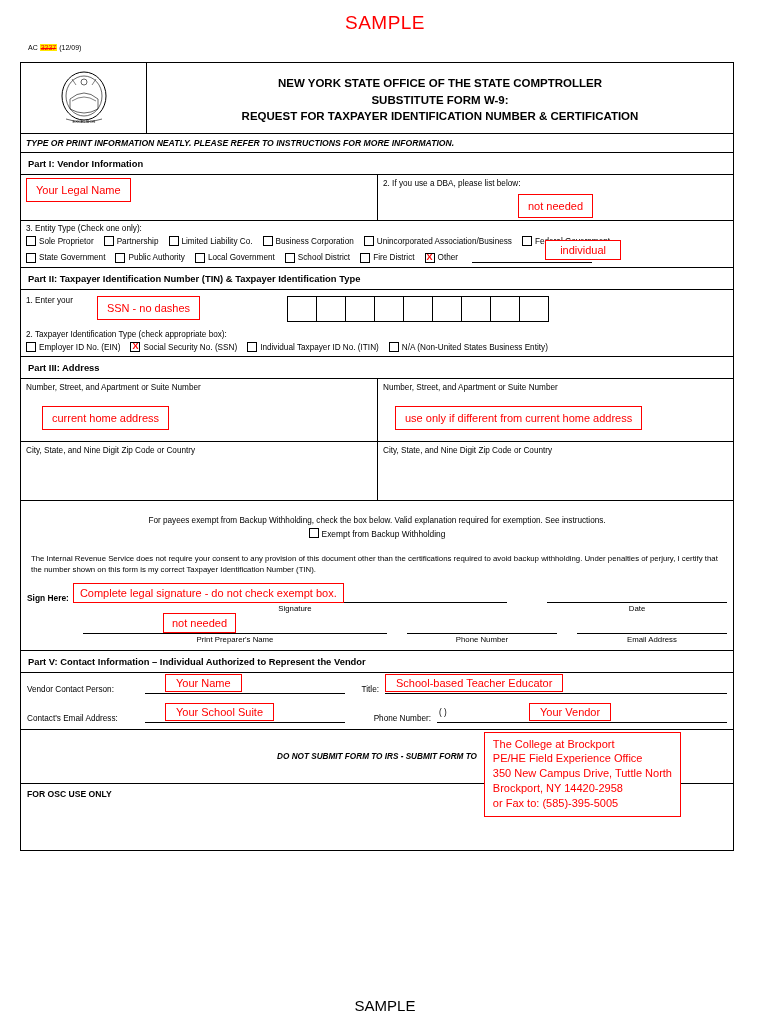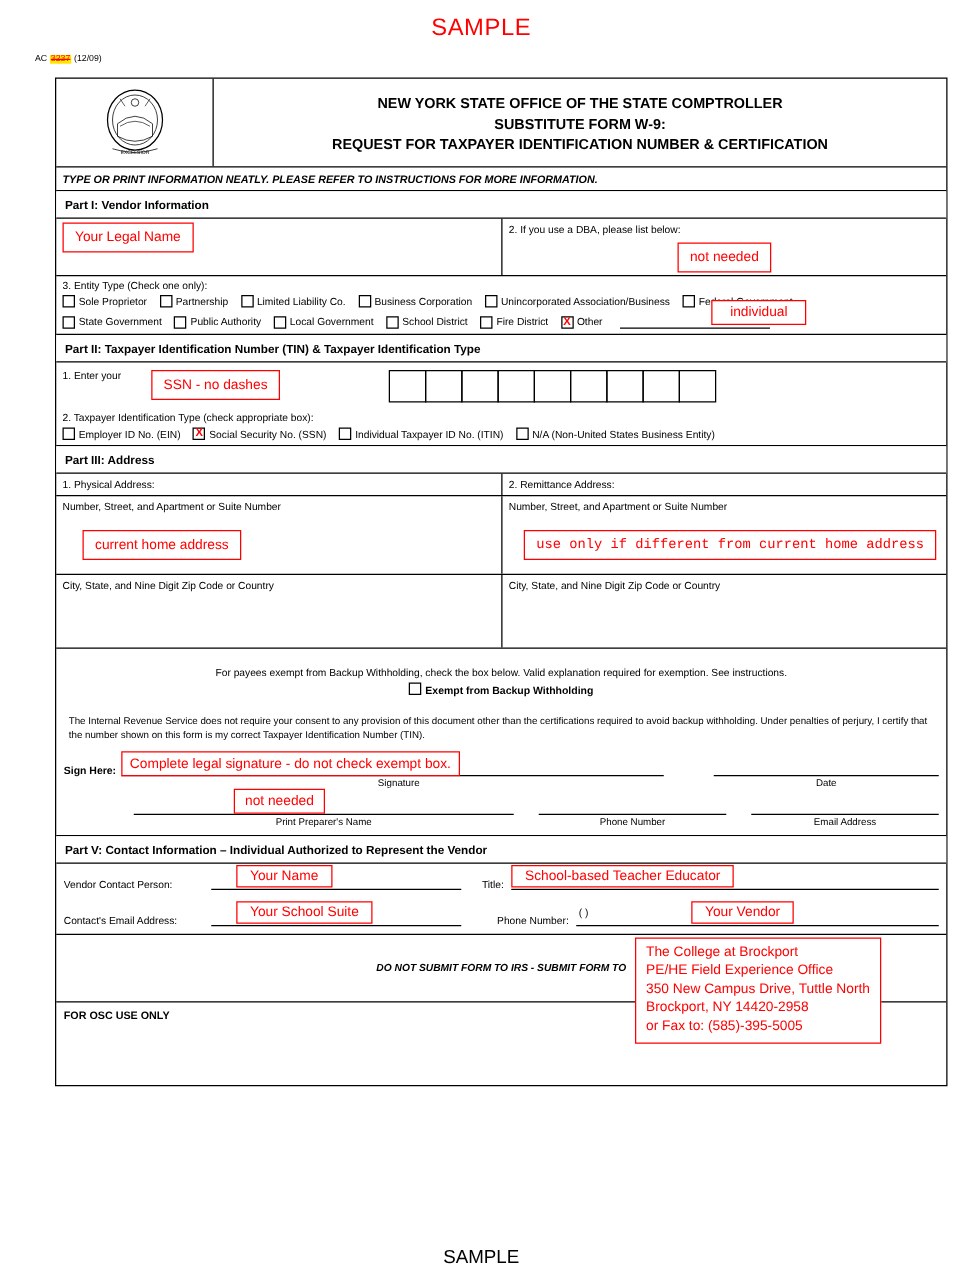--- a/index.html
+++ b/index.html
@@ -44,21 +44,21 @@
     font-size: 7px;
   }
   .hl {
     background: #ffe800;
     color: #ff0000;
     text-decoration: line-through;
     padding: 0 1px;
   }
   .form {
     position: absolute;
-    left: 44px;
+    left: 20px;
     top: 62px;
     width: 714px;
     border: 1px solid #000;
     box-sizing: border-box;
   }
   .hdr {
     display: flex;
     border-bottom: 1px solid #000;
   }
   .seal-cell {
@@ -231,21 +231,21 @@
     padding: 4px 8px 5px 8px;
     background: #fff;
     z-index: 5;
   }
   .exempt-line {
     text-align: center;
     font-size: 8.2px;
     margin-top: 7px;
   }
   .exempt-bold {
-    font-weight: bold;
+    font-weight: normal;
     font-size: 8.4px;
   }
 </style>
 </head>
 <body>
 
 <div class="page">
 
   <div class="sample-top">SAMPLE</div>
 
@@ -388,39 +388,31 @@
           </div>
         <div class="entity-item">
             <span class="cb"></span>
             <span>N/A (Non-United States Business Entity)</span>
           </div>
       </div>
     </div>
 
     <div class="band">Part III: Address</div>
 
-    <div class="row">
-      <div class="cell half">
-        <span class="lbl">1. Physical Address:</span>
-      </div>
-      <div class="cell half bl">
-        <span class="lbl">2. Remittance Address:</span>
-      </div>
-    </div>
 
     <div class="row">
       <div class="cell half" style="height:62px;">
         <div class="lbl">Number, Street, and Apartment or Suite Number</div>
         <div style="margin-top:14px;padding-left:16px;">
           <span class="redbox">current home address</span>
         </div>
       </div>
       <div class="cell half bl" style="height:62px;">
         <div class="lbl">Number, Street, and Apartment or Suite Number</div>
-        <div style="margin-top:14px;padding-left:12px;font-family:Liberation Mono, monospace;">
+        <div style="margin-top:14px;padding-left:12px;">
           <span class="redbox">use only if different from current home address</span>
         </div>
       </div>
     </div>
 
     <div class="row">
       <div class="cell half" style="height:58px;">
         <span class="lbl">City, State, and Nine Digit Zip Code or Country</span>
       </div>
       <div class="cell half bl" style="height:58px;">

